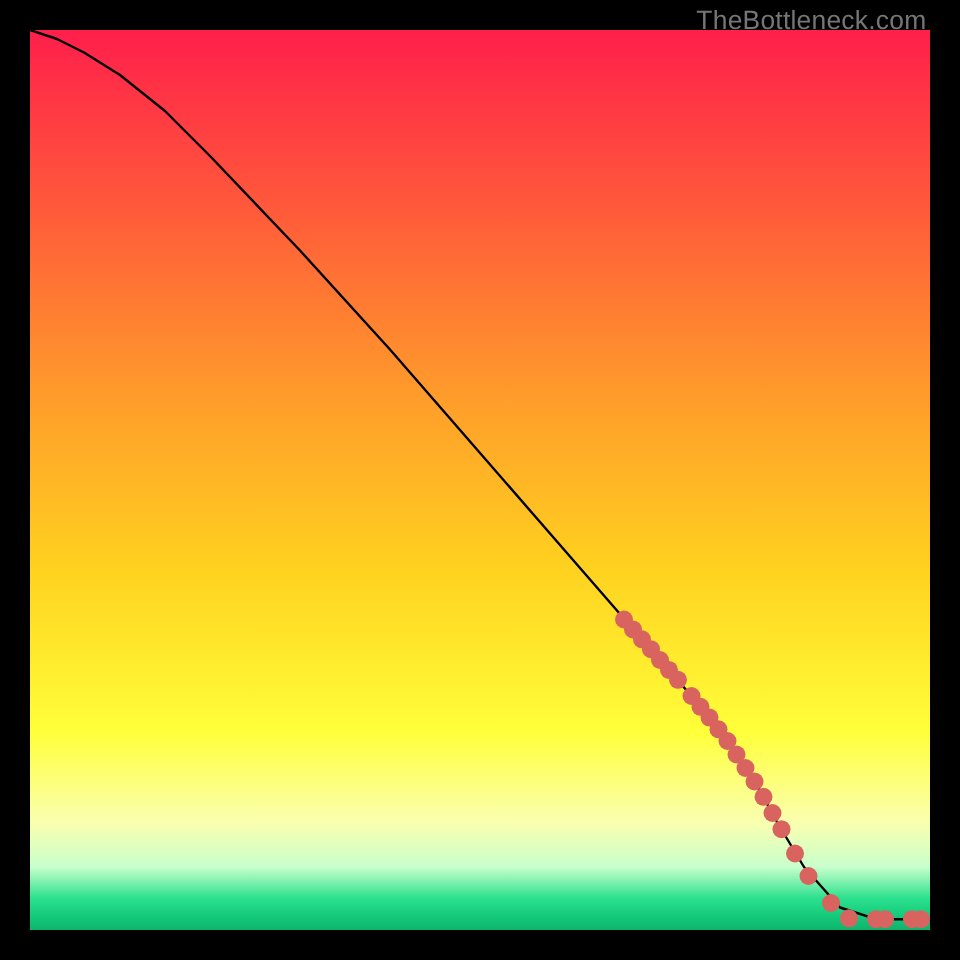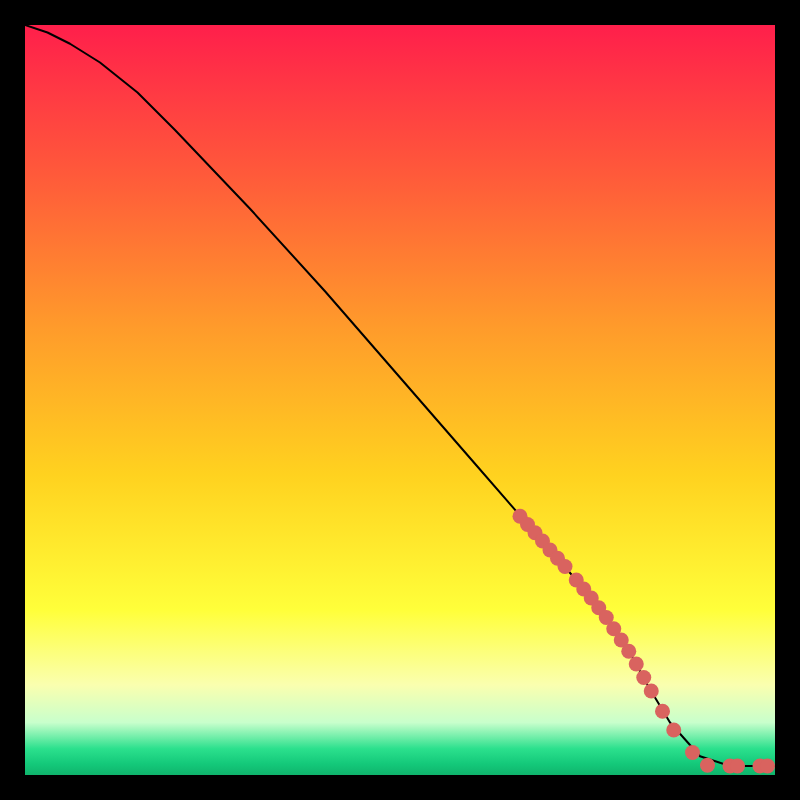--- a/index.html
+++ b/index.html
@@ -80,13 +80,14 @@
           <circle cx="648.75" cy="705.00" r="7.5" fill="#d9635f"></circle>
           <circle cx="667.50" cy="727.50" r="7.5" fill="#d9635f"></circle>
           <circle cx="682.50" cy="740.25" r="7.5" fill="#d9635f"></circle>
           <circle cx="705.00" cy="741.00" r="7.5" fill="#d9635f"></circle>
           <circle cx="712.50" cy="741.00" r="7.5" fill="#d9635f"></circle>
           <circle cx="735.00" cy="741.00" r="7.5" fill="#d9635f"></circle>
           <circle cx="742.50" cy="741.00" r="7.5" fill="#d9635f"></circle>
         </g>
       </svg>
   </div>
+  <div class="watermark">TheBottleneck.com</div>
 </div>
 
 </body></html>

